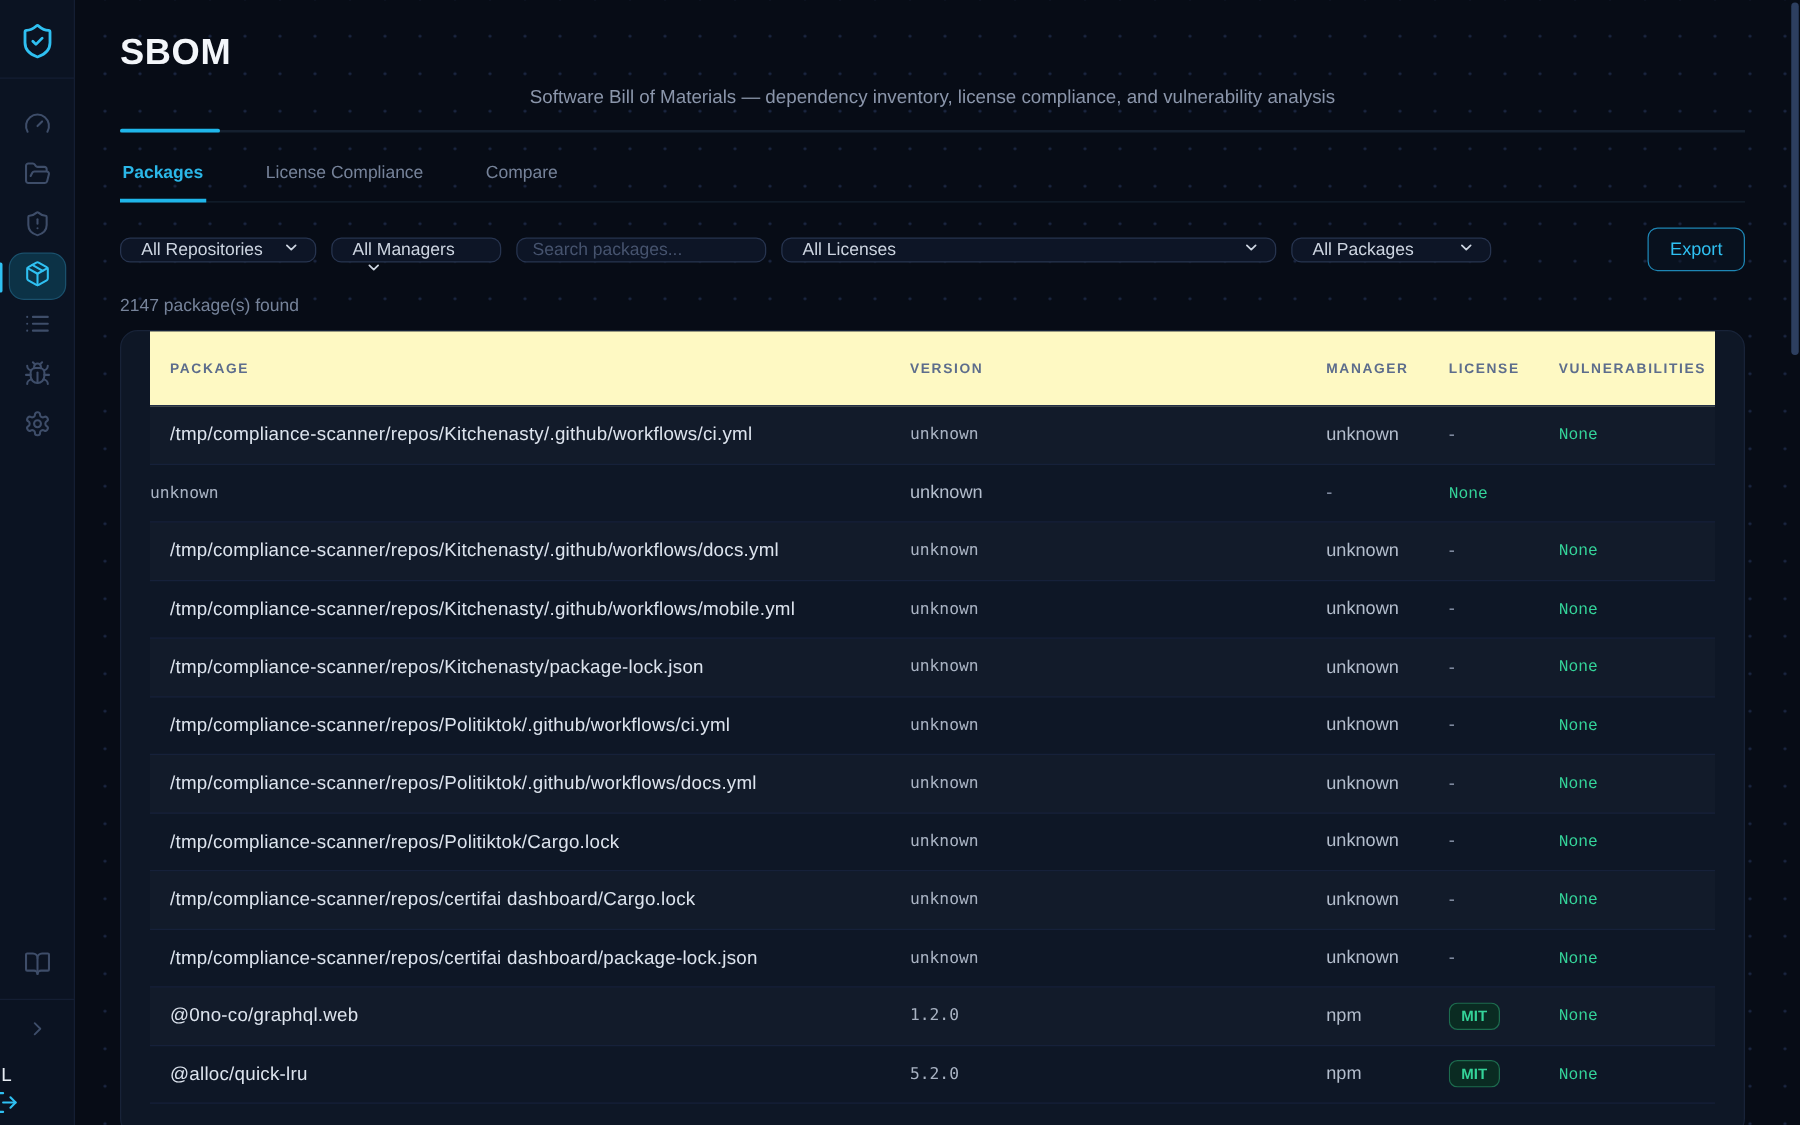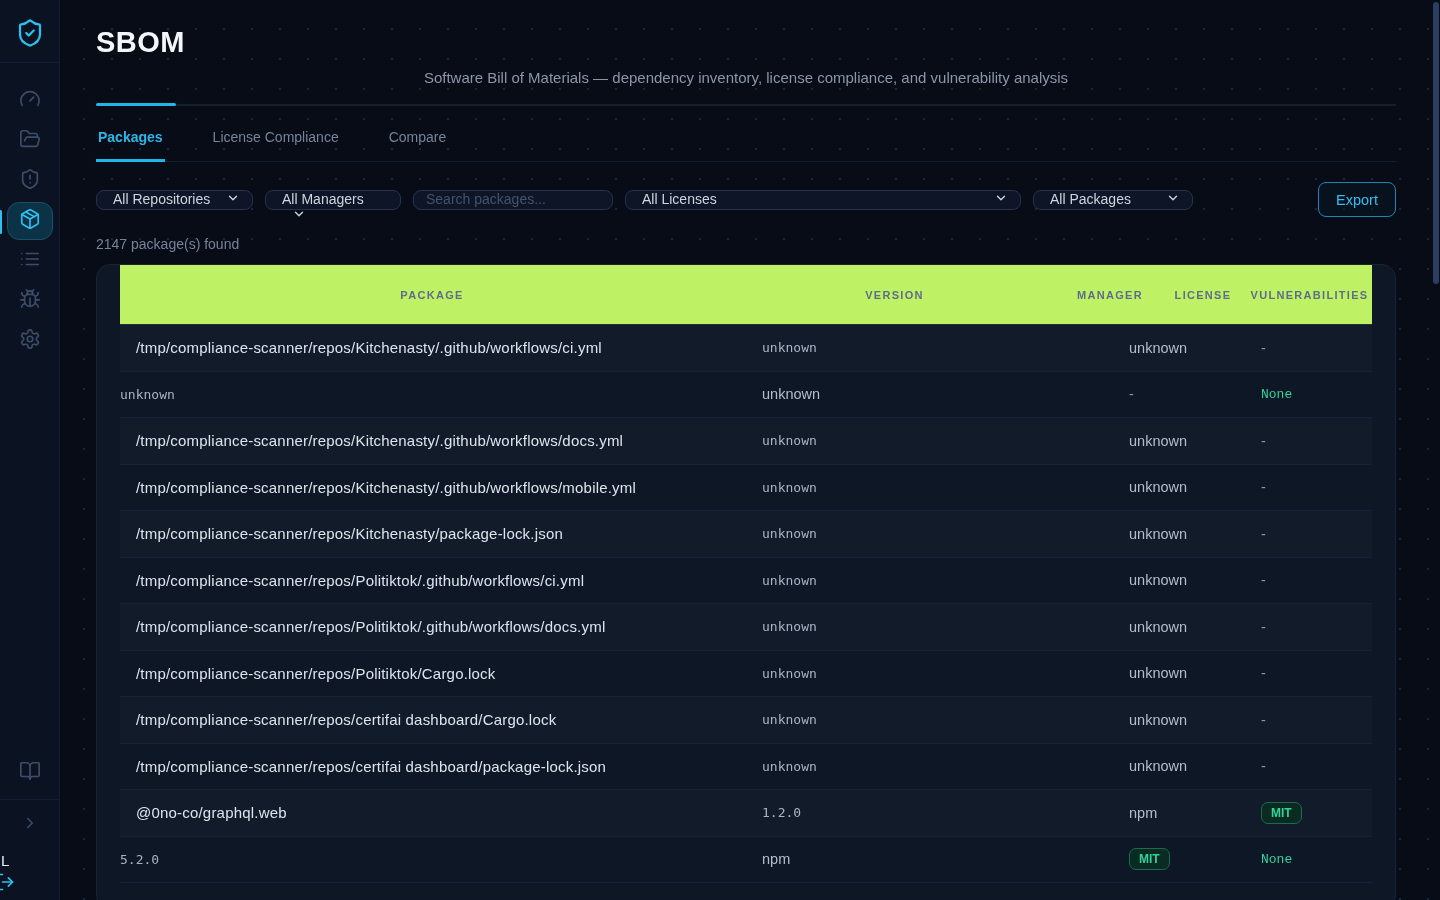--- a/index.html
+++ b/index.html
@@ -80,26 +80,26 @@
 
   .count { margin-top:19px; font-size:14px; color:#76839a; }
 
   
   .card {
     margin-top:12px; width:1300px; height:645px;
     background:#0e1726; border:1px solid #182338; border-radius:14px;
     padding:0 23px; overflow:hidden;
   }
   .grid-row { display:grid; grid-template-columns:608px 333px 98px 88px 1fr; align-items:center; }
-  .thead { height:60px; background:#bef264; margin:0 0; border-bottom:1px solid #232f47;text-align:center; }
+  .thead { height:60px; background:#fef9c3; margin:0 0; border-bottom:1px solid #232f47; }
   .th {
     font-size:11px; font-weight:700; letter-spacing:1.3px; color:#5d6d8c; text-transform:uppercase;
   }
   .th:first-child { padding-left:16px; }
-  .trow { height:46.5px; border-bottom:1px solid #16213a; cursor:default;gap:34px; }
+  .trow { height:46.5px; border-bottom:1px solid #16213a; cursor:default; }
   .trow:nth-child(odd) { background:rgba(255,255,255,0.018); }
   .cell { font-size:15px; color:#dde4ee; white-space:nowrap; overflow:hidden; text-overflow:ellipsis; }
   .c-pkg { padding-left:16px; letter-spacing:0.2px; }
   .mono { font-family:"DejaVu Sans Mono", monospace; font-size:13px; color:#a9b3c3; }
   .c-mgr { font-size:14.5px; color:#b3bdcc; }
   .c-lic { font-size:14.5px; color:#8b96ab; }
   .badge {
     display:inline-block; padding:3px 9px; font-size:12px; font-weight:700;
     color:#34d399; background:#0a2b22; border:1px solid #1d6b4e; border-radius:7px;text-align:right;
   }
@@ -366,20 +366,21 @@
             <div class="cell c-vuln">None</div>
           </div>
           <div class="grid-row trow">
             <div class="cell c-pkg">@0no-co/graphql.web</div>
             <div class="cell c-ver mono">1.2.0</div>
             <div class="cell c-mgr">npm</div>
             <div class="cell c-lic"><span class="badge">MIT</span></div>
             <div class="cell c-vuln">None</div>
           </div>
           <div class="grid-row trow">
+            <div class="cell c-pkg">@alloc/quick-lru</div>
             <div class="cell c-ver mono">5.2.0</div>
             <div class="cell c-mgr">npm</div>
             <div class="cell c-lic"><span class="badge">MIT</span></div>
             <div class="cell c-vuln">None</div>
           </div>
         </div>
     </div>
   </div>
 </div>
 

